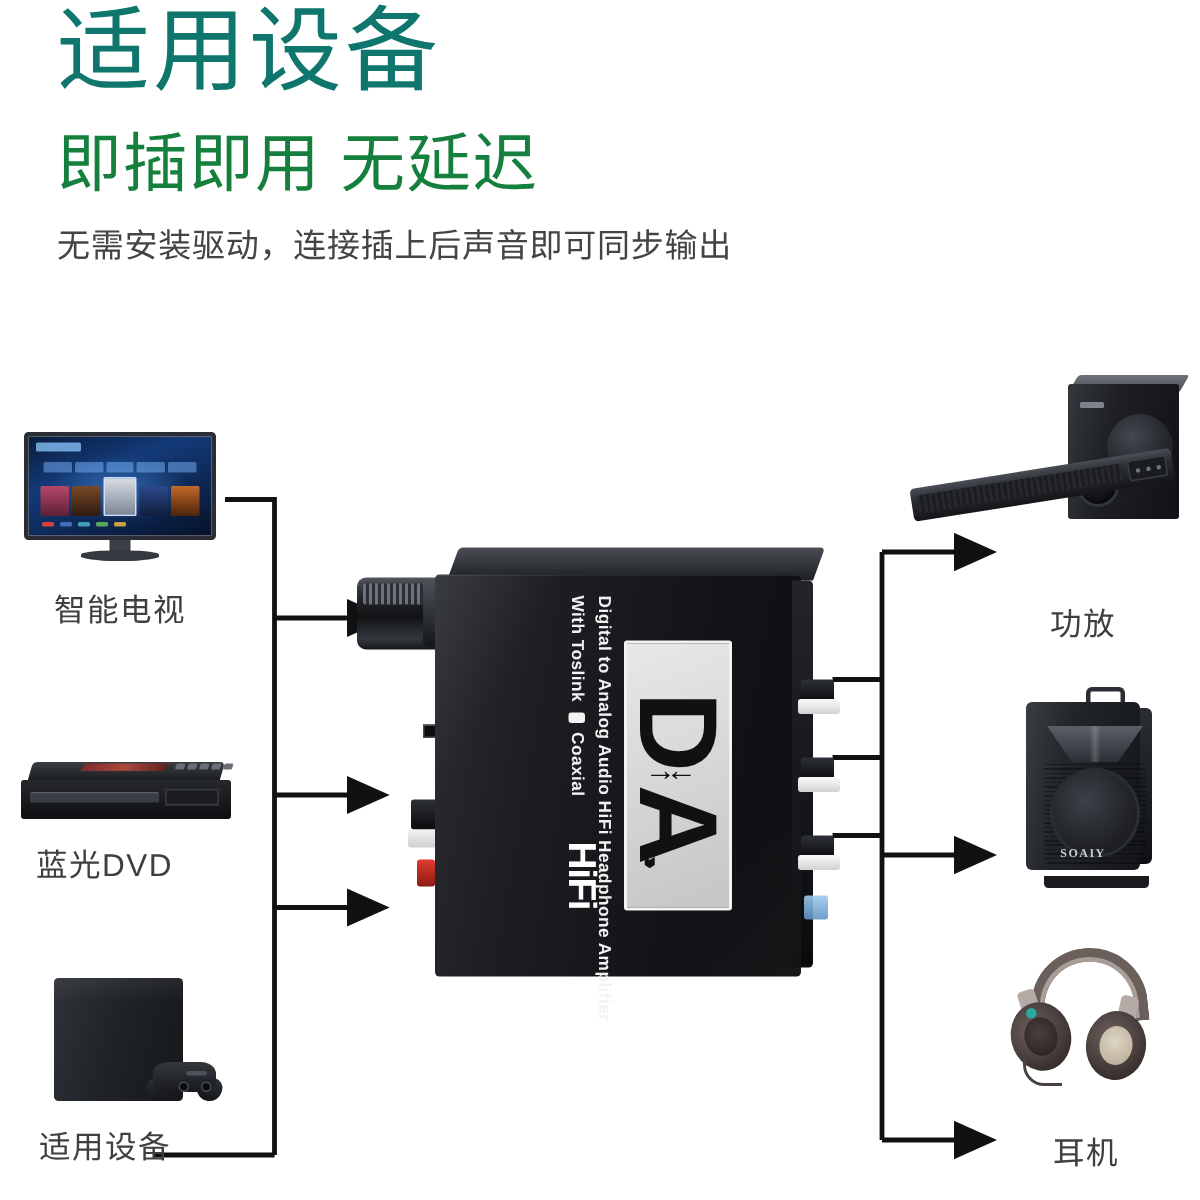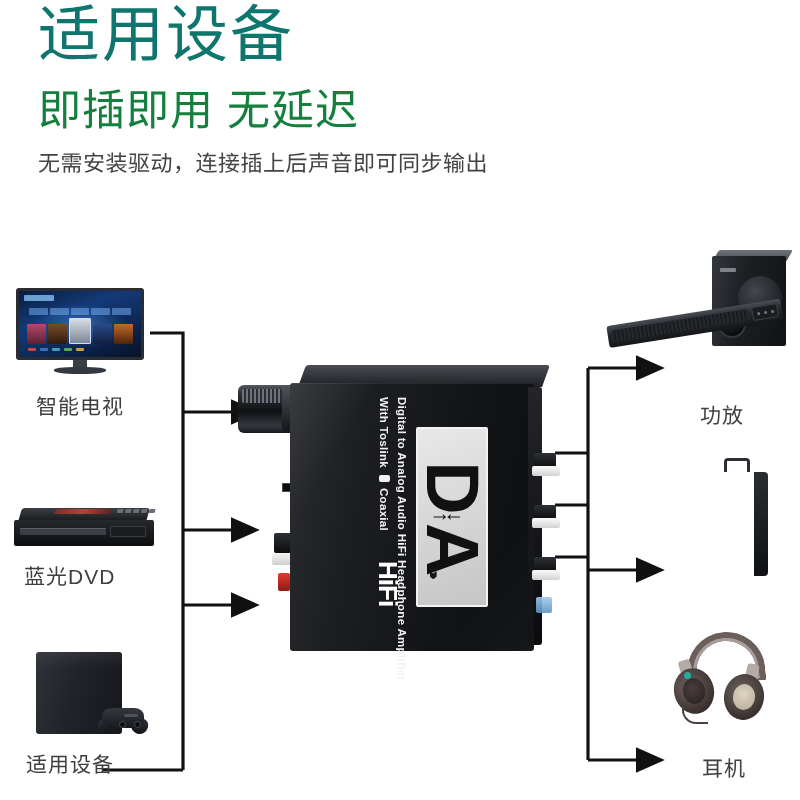--- a/index.html
+++ b/index.html
@@ -577,20 +577,27 @@
           <i></i>
           <i></i>
         </div>
     </div>
   </div>
   <div class="node-label" style="left:700px; top:159px;font-family:Liberation Mono, monospace;">功放</div>
 
   <div class="node speaker">
     <div class="spk-handle"></div>
     <div class="spk-side"></div>
+    <div class="spk-body">
+      <div class="spk-horn"></div>
+      <div class="spk-grille"></div>
+      <div class="spk-woofer"></div>
+      <div class="spk-brand">SOAIY</div>
+      <div class="spk-feet"></div>
+    </div>
   </div>
 
   <div class="node headphone">
     <div class="hp-band"></div>
     <div class="hp-band-in"></div>
     <div class="hp-yoke l"></div>
     <div class="hp-yoke r"></div>
     <div class="hp-cup left">
       <div class="hp-pad"></div>
     </div>

